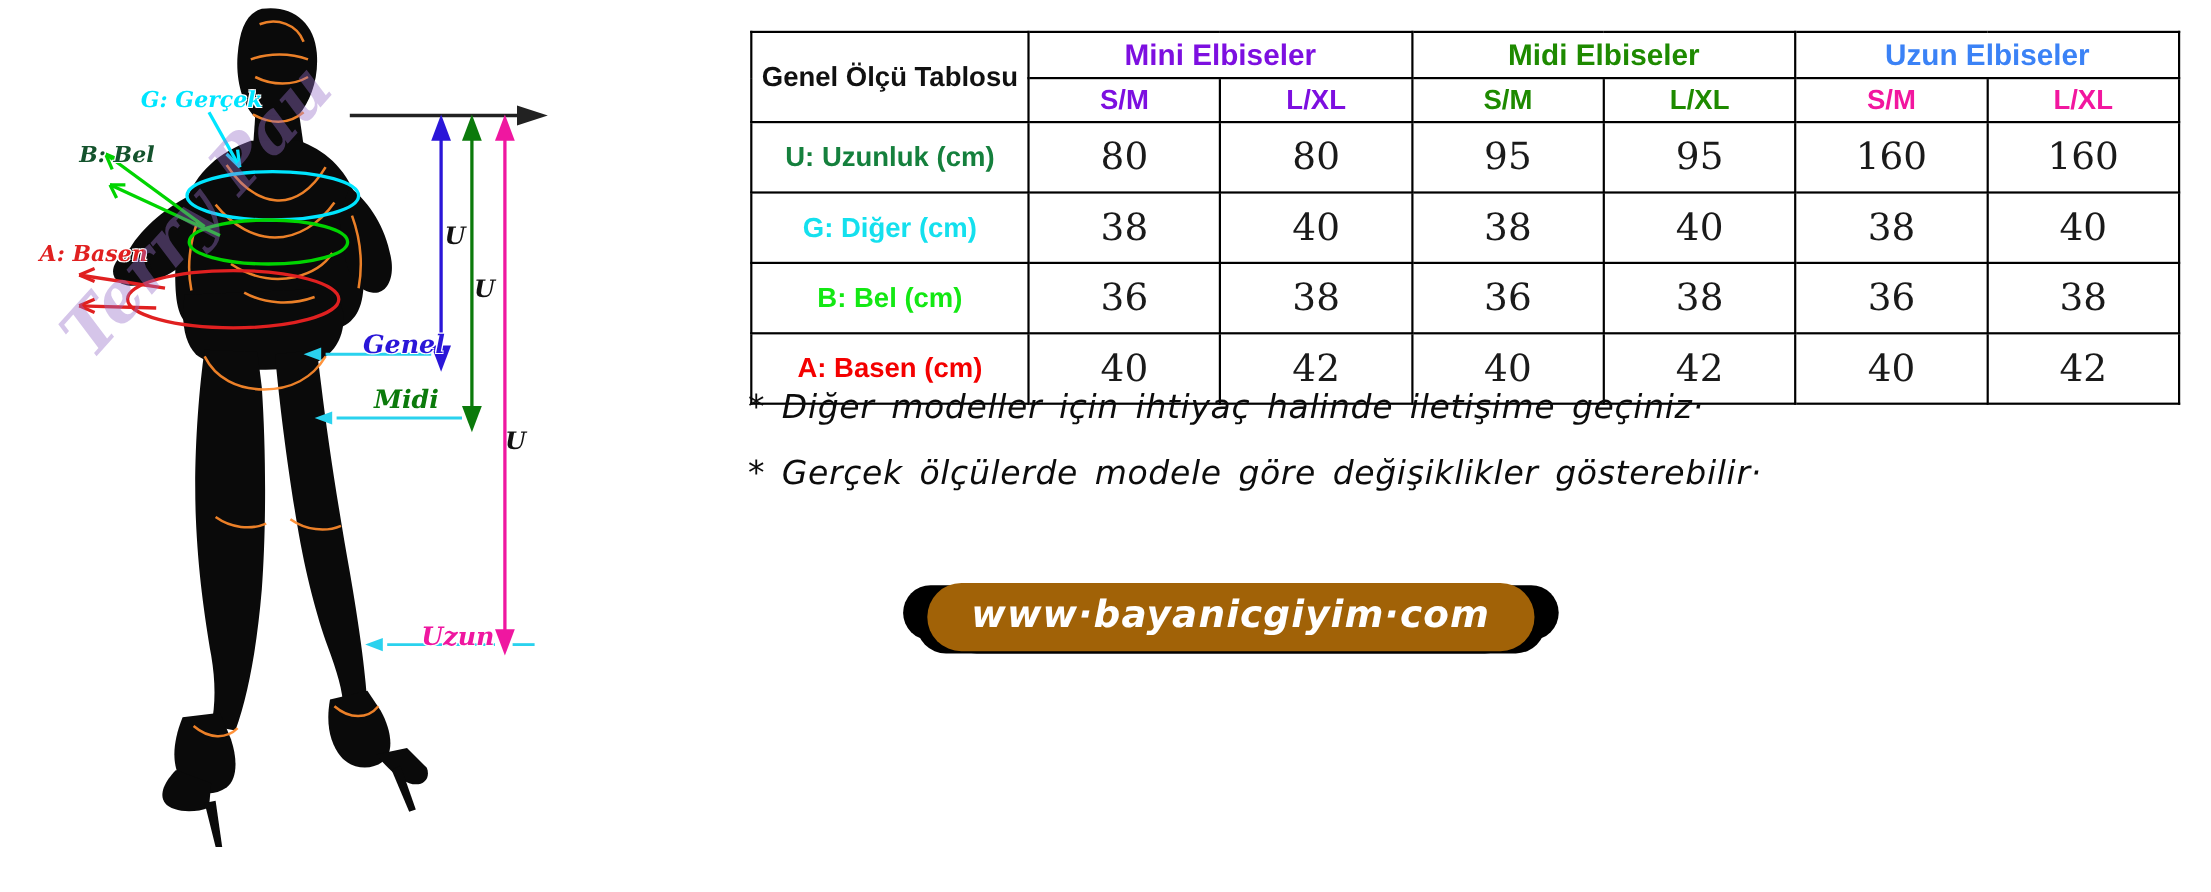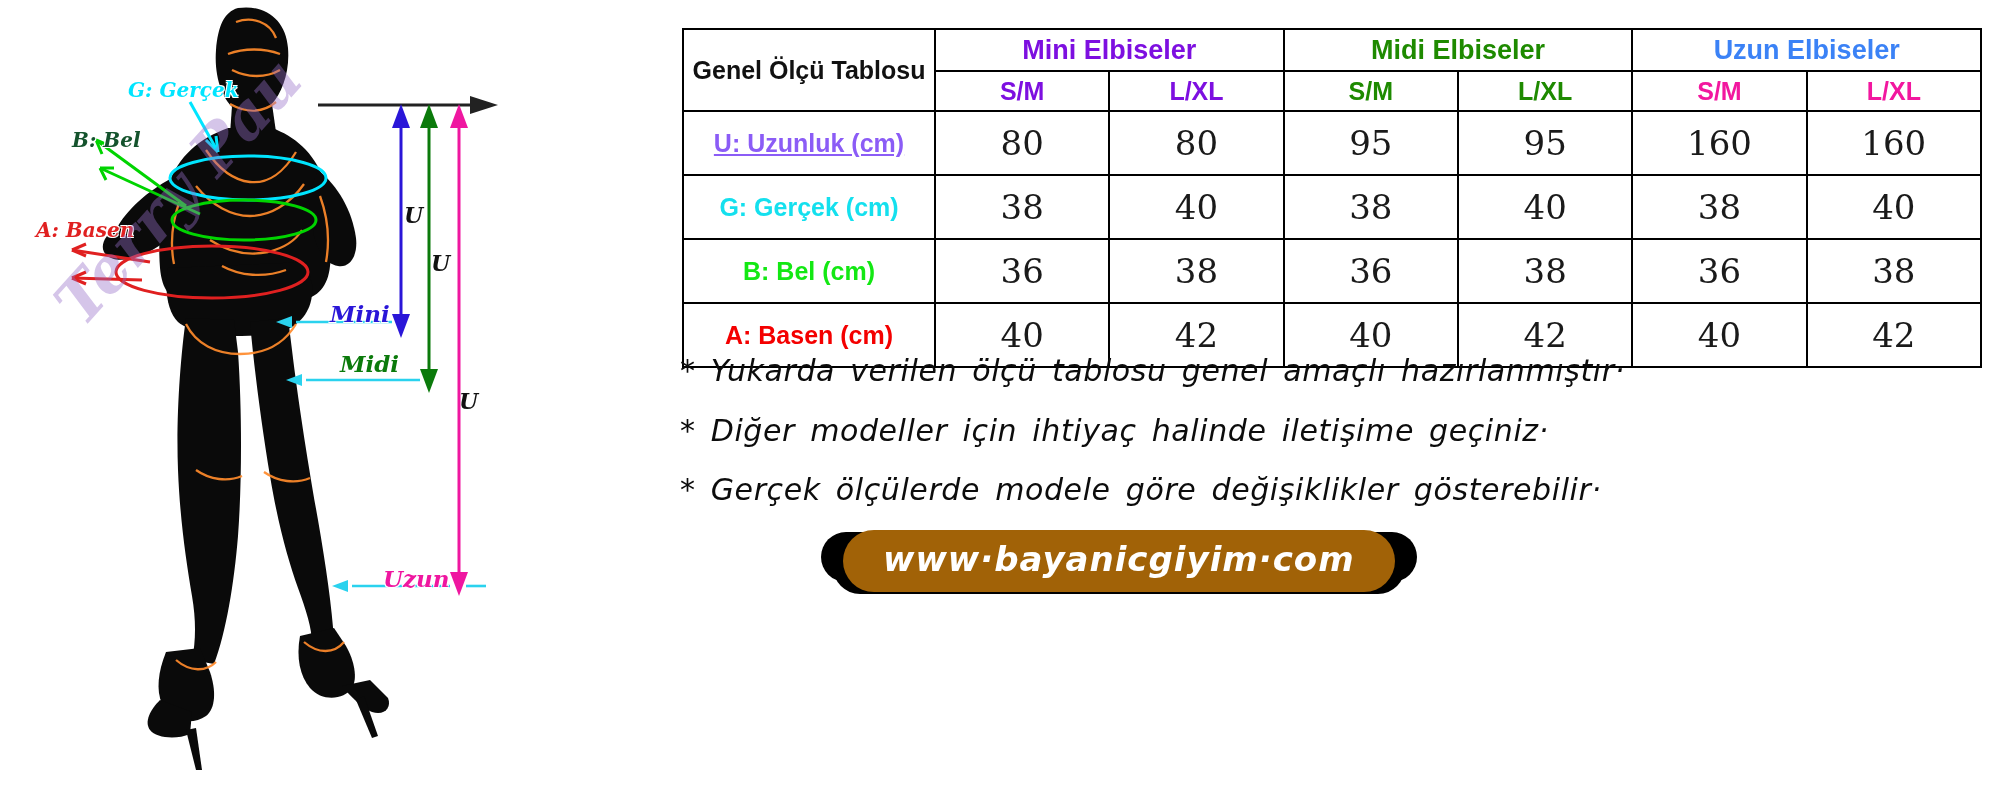--- a/index.html
+++ b/index.html
@@ -132,21 +132,21 @@
   .s-midi { color: #1e8a00; }
   .s-uzun { color: #f2179f; }
 
   .row-label {
     text-align: left;
     padding-left: 14px;
     font-size: 25px;
     font-weight: bold;
     height: 62px;
   }
-  .rl-u { color: #8b5cf6; text-decoration: underline; }
+  .rl-u { color: #15803d; }
   .rl-g { color: #14e0ee; }
   .rl-b { color: #13e813; }
   .rl-a { color: #f40000; }
 
   .val-cell {
     font-family: "DejaVu Serif", serif;
     font-size: 34px;
     color: #1a1a1a;
     height: 62px;
   }
@@ -318,21 +318,21 @@
       <line x1="352" y1="586" x2="450" y2="586"></line>
       <polygon points="348,580 332,586 348,592" stroke="none"></polygon>
       <line x1="466" y1="586" x2="486" y2="586"></line>
     </g>
   </svg>
 
   <div class="fig-label lbl-gogus">G: Gerçek</div>
   <div class="fig-label lbl-bel">B: Bel</div>
   <div class="fig-label lbl-basen">A: Basen</div>
 
-  <div class="len-label lbl-mini">Mini</div>
+  <div class="len-label lbl-mini">Genel</div>
   <div class="len-label lbl-midi">Midi</div>
   <div class="len-label lbl-uzun">Uzun</div>
 
   <div class="v-mark vm1">U</div>
   <div class="v-mark vm2">U</div>
   <div class="v-mark vm3">U</div>
 
   <div id="watermark">Terry Pau</div>
 </div>
 
@@ -359,21 +359,21 @@
       <td class="row-label rl-u">U: Uzunluk (cm)</td>
       <td class="val-cell">80</td>
       <td class="val-cell">80</td>
       <td class="val-cell">95</td>
       <td class="val-cell">95</td>
       <td class="val-cell">160</td>
       <td class="val-cell">160</td>
     </tr>
 
     <tr>
-      <td class="row-label rl-g">G: Gerçek (cm)</td>
+      <td class="row-label rl-g">G: Diğer (cm)</td>
       <td class="val-cell">38</td>
       <td class="val-cell">40</td>
       <td class="val-cell">38</td>
       <td class="val-cell">40</td>
       <td class="val-cell">38</td>
       <td class="val-cell">40</td>
     </tr>
 
     <tr>
       <td class="row-label rl-b">B: Bel (cm)</td>
@@ -391,19 +391,18 @@
       <td class="val-cell">42</td>
       <td class="val-cell">40</td>
       <td class="val-cell">42</td>
       <td class="val-cell">40</td>
       <td class="val-cell">42</td>
     </tr>
   </tbody>
     </table>
 
   <div id="notes">
-    <div class="note-line">* Yukarda verilen ölçü tablosu genel amaçlı hazırlanmıştır·</div>
     <div class="note-line">* Diğer modeller için ihtiyaç halinde iletişime geçiniz·</div>
     <div class="note-line">* Gerçek ölçülerde modele göre değişiklikler  gösterebilir·</div>
   </div>
 
   <div id="site-badge">www·bayanicgiyim·com</div>
 </div>
 
 </body></html>

